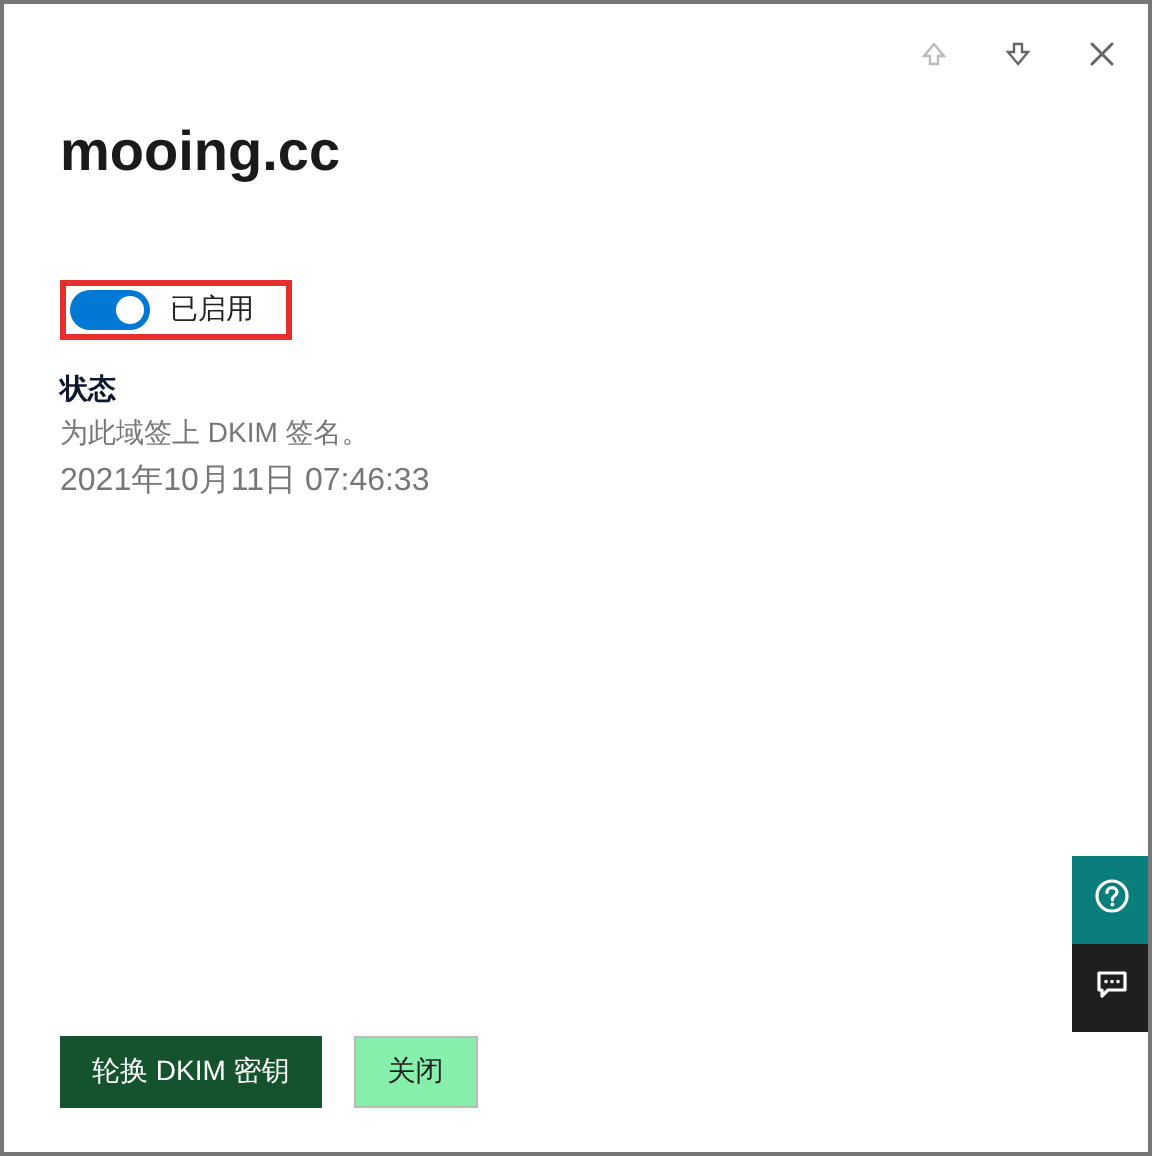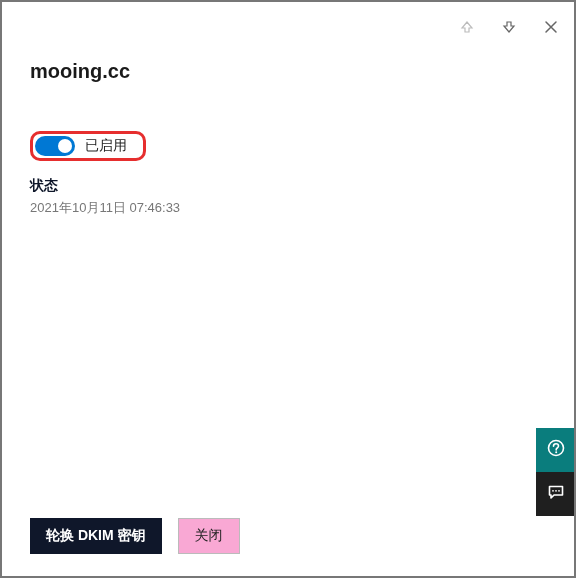--- a/index.html
+++ b/index.html
@@ -37,38 +37,38 @@
   }
   .nav-icons .icon.disabled {
     color: #bcbcbc;
     cursor: default;
   }
   .content {
     padding: 58px 28px 0 28px;
     color: #333;
   }
   h1.title {
-    font-size: 20px;
+    font-size: 28px;
     font-weight: 700;
     margin: 0 0 48px 0;
     color: #1a1a1a;
   }
   .section-label {
     font-size: 14px;
     font-weight: 600;
     color: #222;
     margin-bottom: 8px;
   }
   .toggle-row {
     display: inline-flex;
     align-items: center;
     gap: 10px;
     padding: 2px 16px 2px 2px;
     border: 3px solid #e62e2e;
-    border-radius: 10px;
+    border-radius: 0;
     margin-bottom: 12px;
   }
   .toggle {
     width: 40px;
     height: 20px;
     border-radius: 10px;
     background: #0078d4;
     position: relative;
     cursor: pointer;
   }
@@ -96,45 +96,45 @@
     color: #777;
     margin-top: 4px;
   }
   .lastcheck-label {
     font-size: 14px;
     font-weight: 600;
     color: #222;
     margin-top: 32px;
   }
   .lastcheck-value {
-    font-size: 13px;
+    font-size: 16px;
     color: #777;
     margin-top: 4px;
   }
   
   .footer {
     position: absolute;
     left: 28px;
     bottom: 22px;
     display: flex;
     gap: 16px;
   }
   .btn {
     font-size: 14px;
     padding: 8px 16px;
     border: none;
     cursor: pointer;
   }
   .btn-primary {
-    background: #0f172a;
+    background: #14532d;
     color: #fff;
-    font-weight: 700;
+    font-weight: 400;
   }
   .btn-default {
-    background: #f9a8d4;
+    background: #86efac;
     color: #222;
     border: 1px solid #bbb;
   }
   
   .side-tabs {
     position: absolute;
     right: -2px;
     bottom: 60px;
     display: flex;
     flex-direction: column;
@@ -184,20 +184,21 @@
 
 
     <div class="toggle-row">
       <div class="toggle">
         <div class="knob"></div>
       </div>
       <div class="toggle-label">已启用</div>
     </div>
 
     <div class="status-label">状态</div>
+    <div class="status-value">为此域签上 DKIM 签名。</div>
 
     <div class="lastcheck-value">2021年10月11日 07:46:33</div>
   </div>
 
   <div class="footer">
     <button class="btn btn-primary">轮换 DKIM 密钥</button>
     <button class="btn btn-default">关闭</button>
   </div>
 
   <div class="side-tabs">

